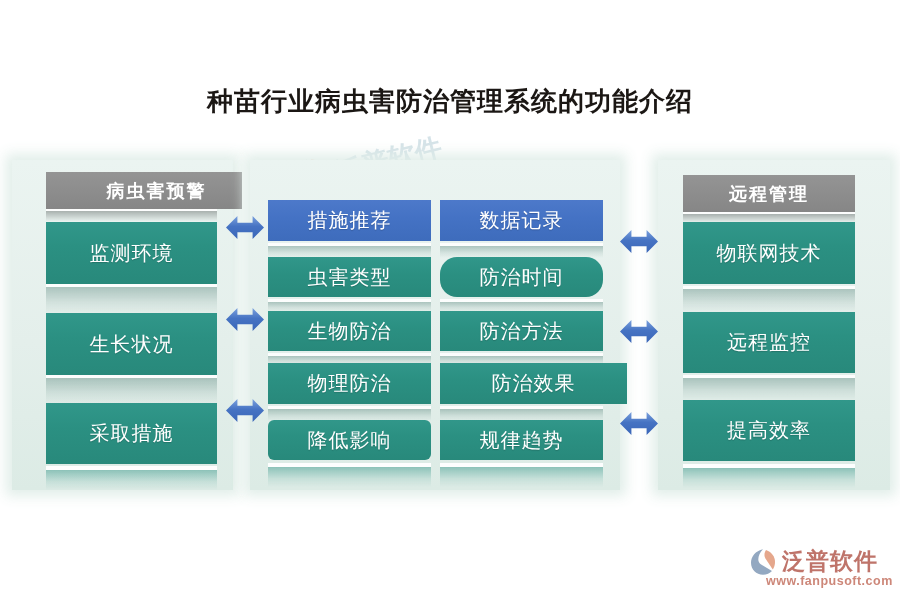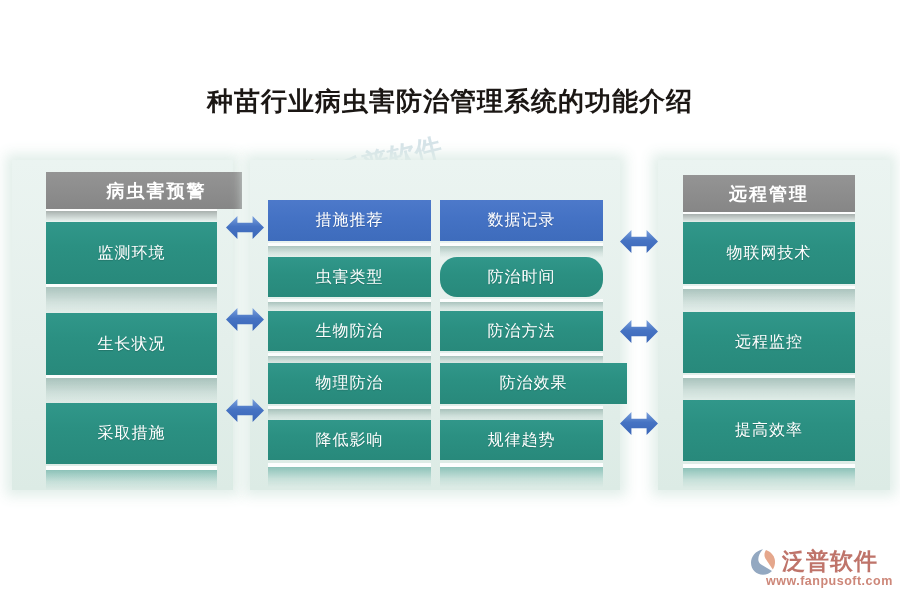--- a/index.html
+++ b/index.html
@@ -51,21 +51,21 @@
     position:absolute;height:37px;
     background:linear-gradient(180deg,#949494,#868686);
     color:#fff;display:flex;align-items:center;justify-content:center;
     font-family:"Liberation Serif", serif;
     font-size:18px;font-weight:700;letter-spacing:2px;
   }
   .cell{
     position:absolute;color:#fff;
     display:flex;align-items:center;justify-content:center;
     font-family:"Liberation Serif", serif;
-    font-size:16px;letter-spacing:1px;
+    font-size:20px;letter-spacing:1px;
     text-shadow:0 1px 1px rgba(0,0,0,.18);
   }
   .cell-teal{background:linear-gradient(180deg,#31978a 0%,#2b9082 40%,#28897b 100%);}
   .cell-blue{background:linear-gradient(180deg,#4d79ca 0%,#4472c4 45%,#3e6cbc 100%);}
 
   .gap-strip{
     position:absolute;
     border-top:3px solid rgba(255,255,255,.9);
     background:linear-gradient(180deg,rgba(90,135,126,.42) 0%,rgba(90,135,126,.14) 55%,rgba(90,135,126,0) 100%);
   }
@@ -155,21 +155,21 @@
     <div class="cell cell-teal" style="left:18px;top:151px;width:163px;height:40px;">生物防治</div>
     <div class="cell cell-teal" style="left:190px;top:151px;width:163px;height:40px;">防治方法</div>
     <div class="gap-strip" style="left:18px;top:193px;width:163px;height:9px;"></div>
     <div class="gap-strip" style="left:190px;top:193px;width:163px;height:9px;"></div>
 
     <div class="cell cell-teal" style="left:18px;top:203px;width:163px;height:41px;">物理防治</div>
     <div class="cell cell-teal" style="left:190px;top:203px;width:187px;height:41px;">防治效果</div>
     <div class="gap-strip" style="left:18px;top:246px;width:163px;height:12px;"></div>
     <div class="gap-strip" style="left:190px;top:246px;width:163px;height:12px;"></div>
 
-    <div class="cell cell-teal" style="left:18px;top:260px;width:163px;height:40px;">降低影响</div>
+    <div class="cell cell-teal" style="left:18px;top:260px;width:163px;height:40px;border-radius:6px;">降低影响</div>
     <div class="cell cell-teal" style="left:190px;top:260px;width:163px;height:40px;">规律趋势</div>
     <div class="reflection-strip" style="left:18px;top:303px;width:163px;height:20px;"></div>
     <div class="reflection-strip" style="left:190px;top:303px;width:163px;height:20px;"></div>
   </div>
 
   <div class="panel panel-right">
     <div class="hdr" style="left:25px;top:15px;width:172px;">远程管理</div>
     <div class="gap-gray" style="left:25px;top:52px;width:172px;height:9px;"></div>
 
     <div class="cell cell-teal" style="left:25px;top:62px;width:172px;height:62px;">物联网技术</div>

